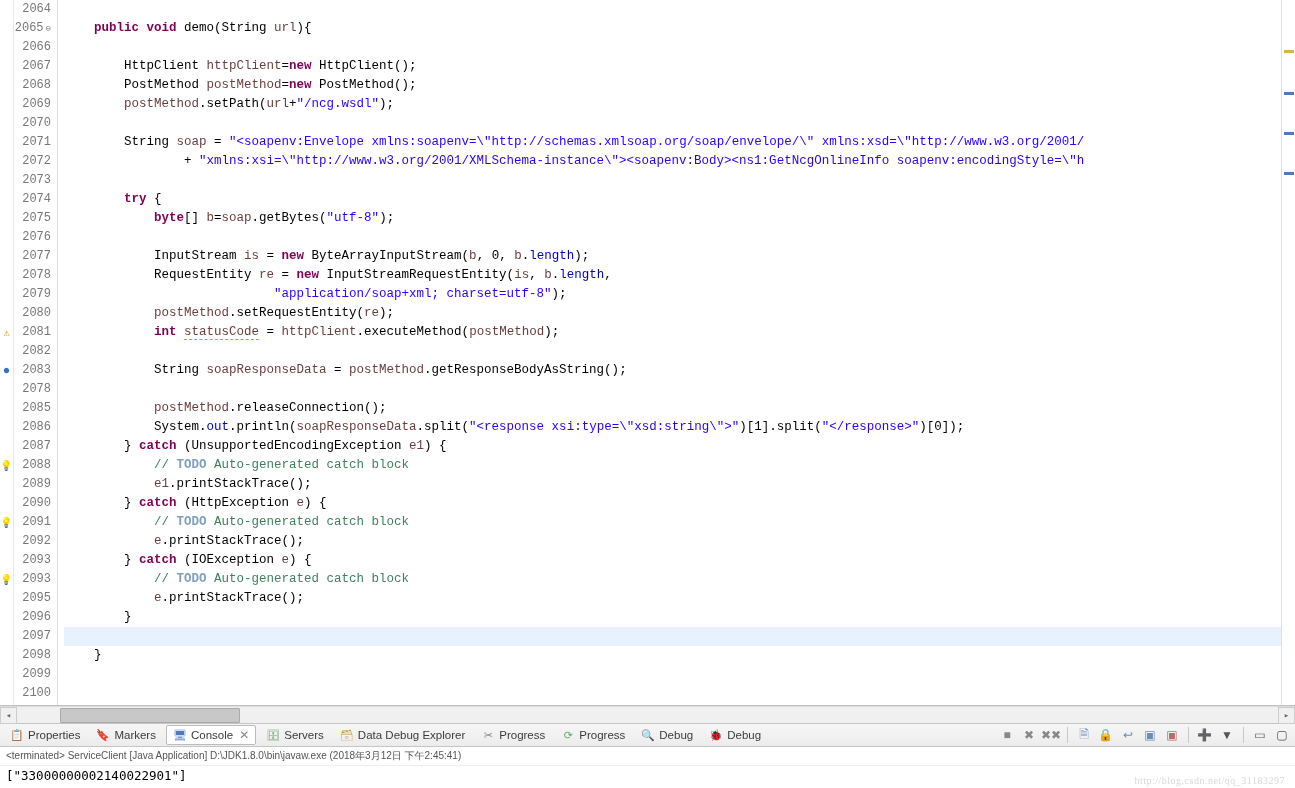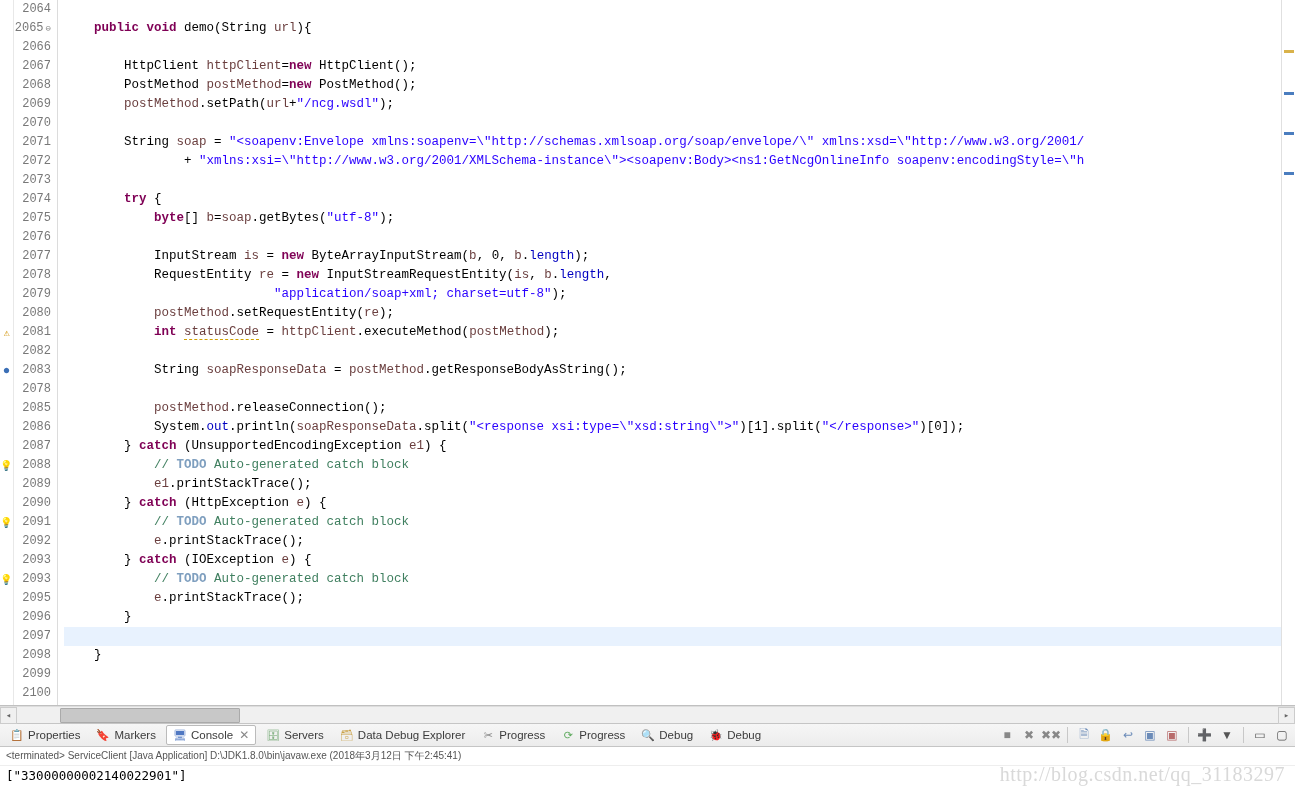--- a/index.html
+++ b/index.html
@@ -99,21 +99,21 @@
   .console-out {
     font-family: Consolas, monospace;
     font-size: 12.5px;
     padding: 2px 6px;
     position: relative;
     height: 22px;
   }
   .watermark {
     position: absolute; right: 10px; bottom: 2px;
     font-family: "Times New Roman", serif;
-    color: #d9d9d9; font-size: 20px; letter-spacing: 0.5px;
+    color: #d9d9d9; font-size: 10px; letter-spacing: 0.5px;
   }
 </style>
 </head>
 <body>
 
 <div class="editor-area">
   <div class="marker-col" id="marker-col">
       <div></div>
       <div></div>
       <div></div>

